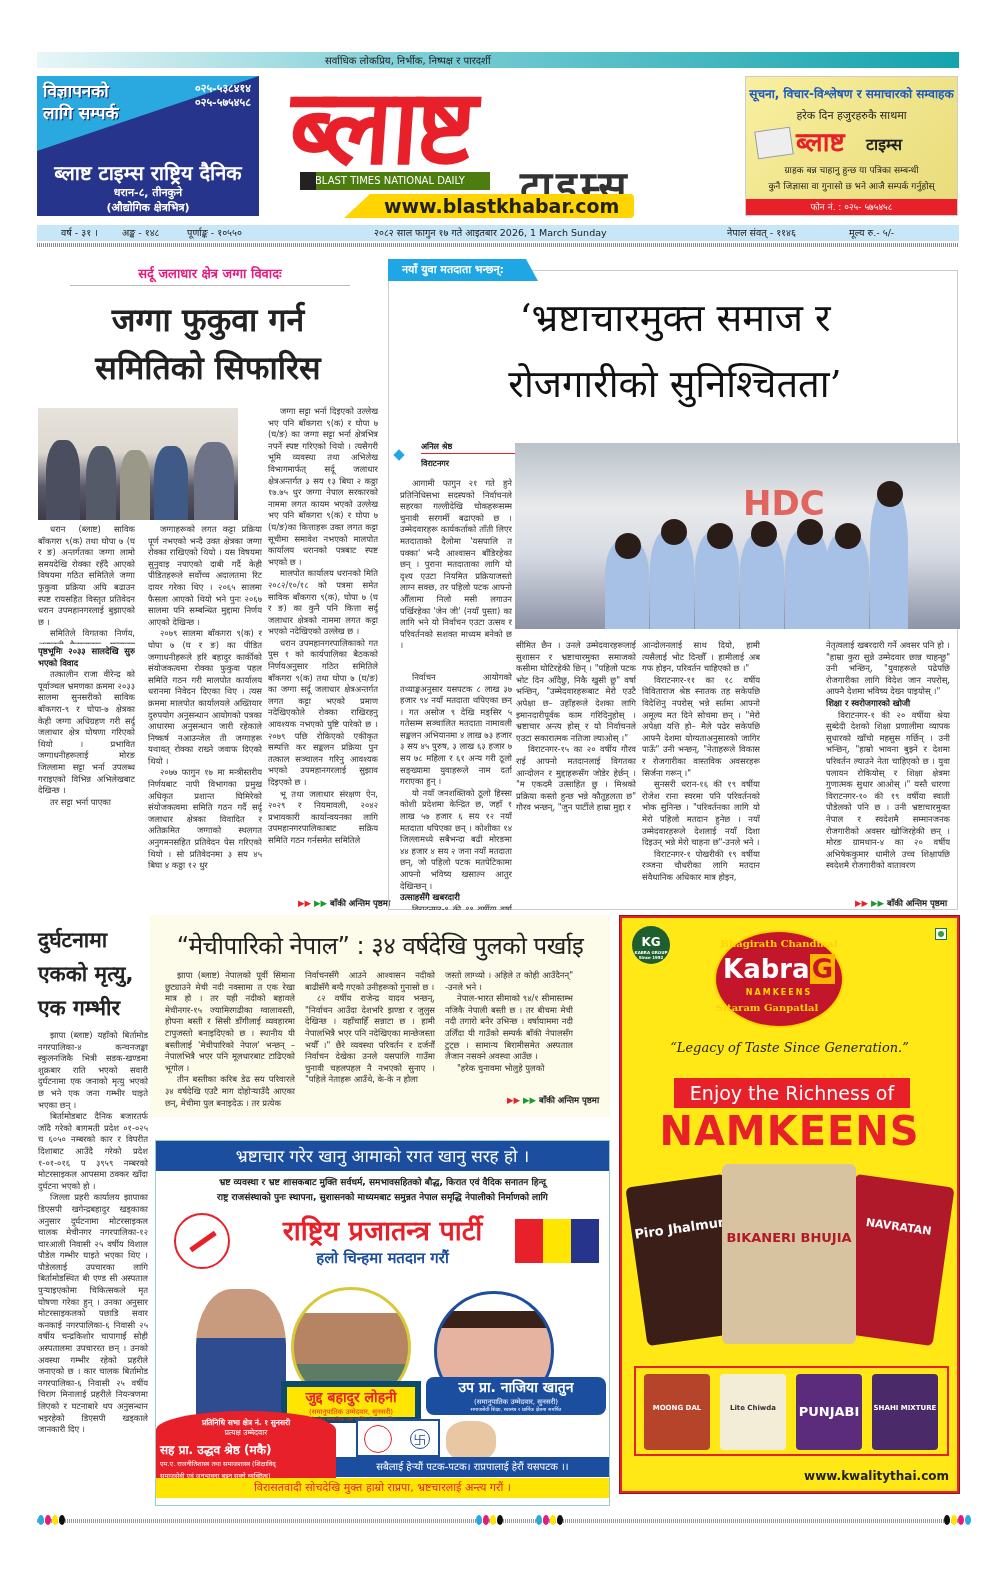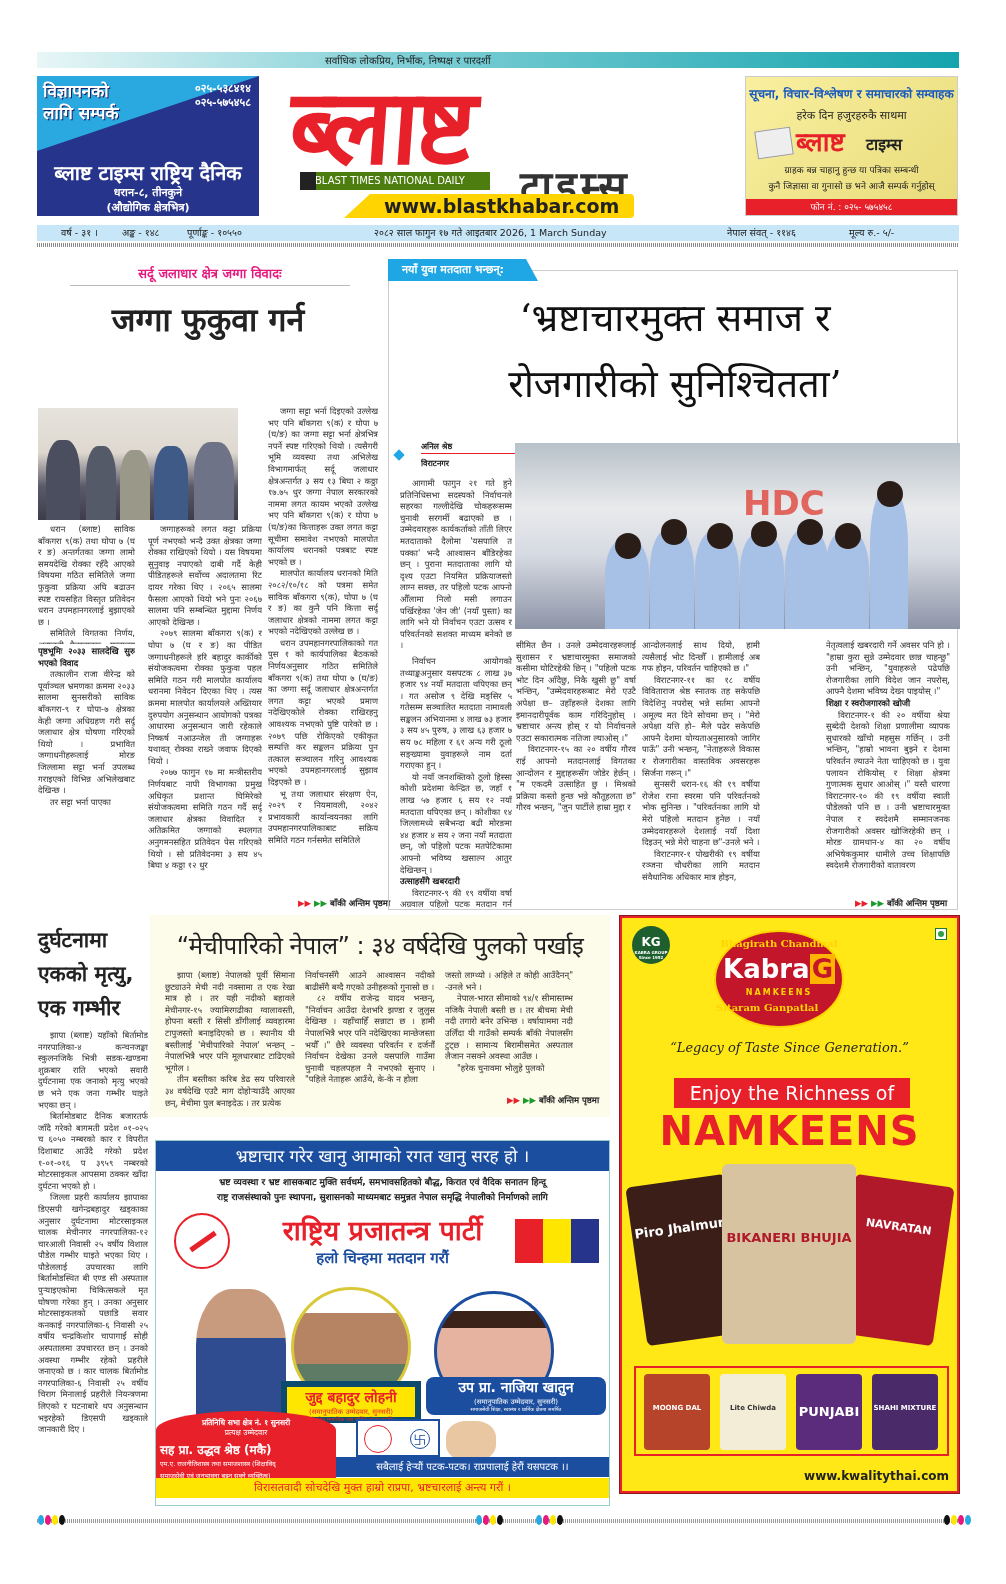--- a/index.html
+++ b/index.html
@@ -160,20 +160,21 @@
   <span style="left:150px">पूर्णाङ्क - १०५५०</span>
   <span style="left:337px">२०८२ साल फागुन १७ गते आइतबार 2026, 1 March Sunday</span>
   <span style="left:690px">नेपाल संवत् - ११४६</span>
   <span style="left:812px">मूल्य रु.- ५/-</span>
 </div>
 <div class="abs dotline"></div>
 
 <div class="abs kicker1">सर्दू जलाधार क्षेत्र जग्गा विवादः</div>
 <div class="abs head1">
   <div>जग्गा फुकुवा गर्न</div>
+  <div>समितिको सिफारिस</div>
 </div>
 <div class="abs photo1">
   <div class="p" style="left:8px;width:34px;height:80px;background:#4a4e5e"></div>
   <div class="p" style="left:48px;width:30px;height:74px;background:#555a68"></div>
   <div class="p" style="left:82px;width:30px;height:70px;background:#9a9888"></div>
   <div class="p" style="left:116px;width:34px;height:74px;background:#3f5a86"></div>
   <div class="p" style="left:156px;width:40px;height:78px;background:#6f7388"></div>
 </div>
 <div class="abs col" style="left:38px;top:524px;width:97px;height:120px">
   <p>धरान (ब्लाष्ट) साविक बाँकगरा ९(क) तथा घोपा ७ (घ र ङ) अन्तर्गतका जग्गा लामो समयदेखि रोक्का रहँदै आएको विषयमा गठित समितिले जग्गा फुकुवा प्रक्रिया अघि बढाउन स्पष्ट रायसहित विस्तृत प्रतिवेदन धरान उपमहानगरलाई बुझाएको छ ।</p>
@@ -221,21 +222,21 @@
   <div class="hair" style="left:100px;top:90px"></div>
   <div class="hair" style="left:146px;top:76px"></div>
   <div class="hair" style="left:192px;top:80px"></div>
   <div class="hair" style="left:236px;top:78px"></div>
   <div class="hair" style="left:282px;top:76px"></div>
   <div class="hair" style="left:320px;top:80px"></div>
   <div class="hair" style="left:362px;top:38px"></div>
 </div>
 <div class="abs col" style="left:400px;top:478px;width:112px;height:432px">
   <p>आगामी फागुन २१ गते हुने प्रतिनिधिसभा सदस्यको निर्वाचनले सहरका गल्लीदेखि चोकहरूसम्म चुनावी सरगर्मी बढाएको छ । उम्मेदवारहरू कार्यकर्ताको ताँती लिएर मतदाताको दैलोमा 'यसपालि त पक्का' भन्दै आश्वासन बाँडिरहेका छन् । पुराना मतदाताका लागि यो दृश्य एउटा नियमित प्रक्रियाजस्तो लाग्न सक्छ, तर पहिलो पटक आफ्नो औँलामा निलो मसी लगाउन पर्खिरहेका 'जेन जी' (नयाँ पुस्ता) का लागि भने यो निर्वाचन एउटा उत्सव र परिवर्तनको सशक्त माध्यम बनेको छ ।</p>
-  <p style="margin-top:4px">निर्वाचन आयोगको तथ्याङ्कअनुसार यसपटक ८ लाख ३७ हजार ९४ नयाँ मतदाता थपिएका छन् । गत असोज ९ देखि मङ्सिर ५ गतेसम्म सञ्चालित मतदाता नामावली सङ्कलन अभियानमा ४ लाख ७३ हजार ३ सय ४५ पुरुष, ३ लाख ६३ हजार ७ सय ७८ महिला र ६१ अन्य गरी ठूलो सङ्ख्यामा युवाहरूले नाम दर्ता गराएका हुन् ।</p>
+  <p style="margin-top:20px">निर्वाचन आयोगको तथ्याङ्कअनुसार यसपटक ८ लाख ३७ हजार ९४ नयाँ मतदाता थपिएका छन् । गत असोज ९ देखि मङ्सिर ५ गतेसम्म सञ्चालित मतदाता नामावली सङ्कलन अभियानमा ४ लाख ७३ हजार ३ सय ४५ पुरुष, ३ लाख ६३ हजार ७ सय ७८ महिला र ६१ अन्य गरी ठूलो सङ्ख्यामा युवाहरूले नाम दर्ता गराएका हुन् ।</p>
   <p>यो नयाँ जनशक्तिको ठूलो हिस्सा कोशी प्रदेशमा केन्द्रित छ, जहाँ १ लाख ५७ हजार ६ सय १२ नयाँ मतदाता थपिएका छन् । कोशीका १४ जिल्लामध्ये सबैभन्दा बढी मोरङमा ४४ हजार ४ सय २ जना नयाँ मतदाता छन्, जो पहिलो पटक मतपेटिकामा आफ्नो भविष्य खसाल्न आतुर देखिन्छन् ।</p>
   <b>उत्साहसँगै खबरदारी</b>
   <p>विराटनगर-९ की १९ वर्षीया वर्षा अग्रवाल पहिलो पटक मतदान गर्न पाउने भएपछि निकै उत्साहित छिन् । तर, उनको उत्साह केवल प्रक्रियामा मात्र</p>
 </div>
 <div class="abs col" style="left:516px;top:640px;width:120px;height:270px">
   <p style="text-indent:0">सीमित छैन । उनले उम्मेदवारहरूलाई सुशासन र भ्रष्टाचारमुक्त समाजको कसीमा घोटिरहेकी छिन् । "पहिलो पटक भोट दिन आँदैछु, निकै खुसी छु" वर्षा भन्छिन्, "उम्मेदवारहरूबाट मेरो एउटै अपेक्षा छ– उहाँहरूले देशका लागि इमानदारीपूर्वक काम गरिदिनुहोस् । भ्रष्टाचार अन्त्य होस् र यो निर्वाचनले एउटा सकारात्मक नतिजा ल्याओस् ।"</p>
   <p>विराटनगर-१५ का २० वर्षीय गौरव राई आफ्नो मतदानलाई विगतका आन्दोलन र मुद्दाहरूसँग जोडेर हेर्छन् । "म एकदमै उत्साहित छु । मिश्रको प्रक्रिया कस्तो हुन्छ भन्ने कौतूहलता छ" गौरव भन्छन्, "जुन पार्टीले हाम्रा मुद्दा र</p>
 </div>
 <div class="abs col" style="left:642px;top:640px;width:118px;height:270px">
   <p style="text-indent:0">आन्दोलनलाई साथ दियो, हामी त्यसैलाई भोट दिन्छौँ । हामीलाई अब गफ होइन, परिवर्तन चाहिएको छ ।"</p>

